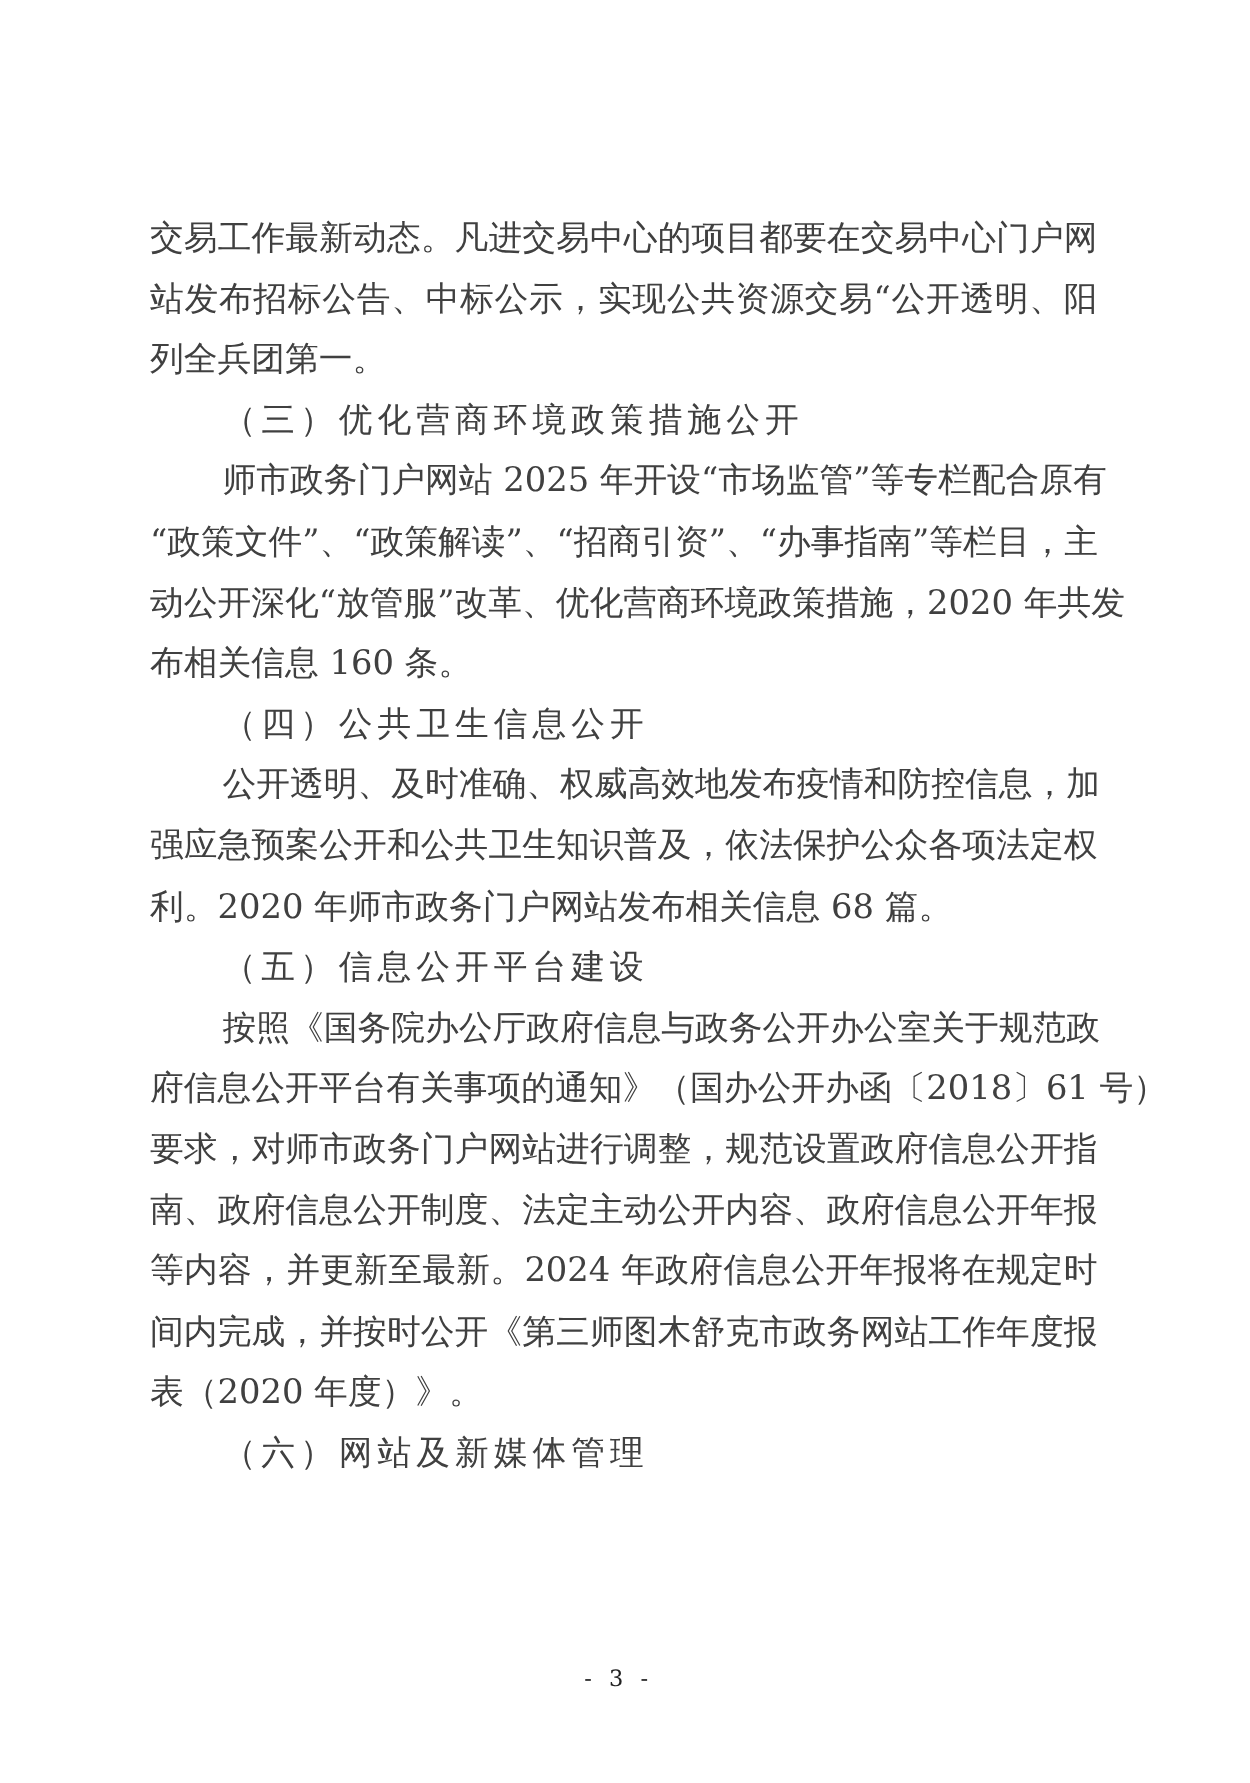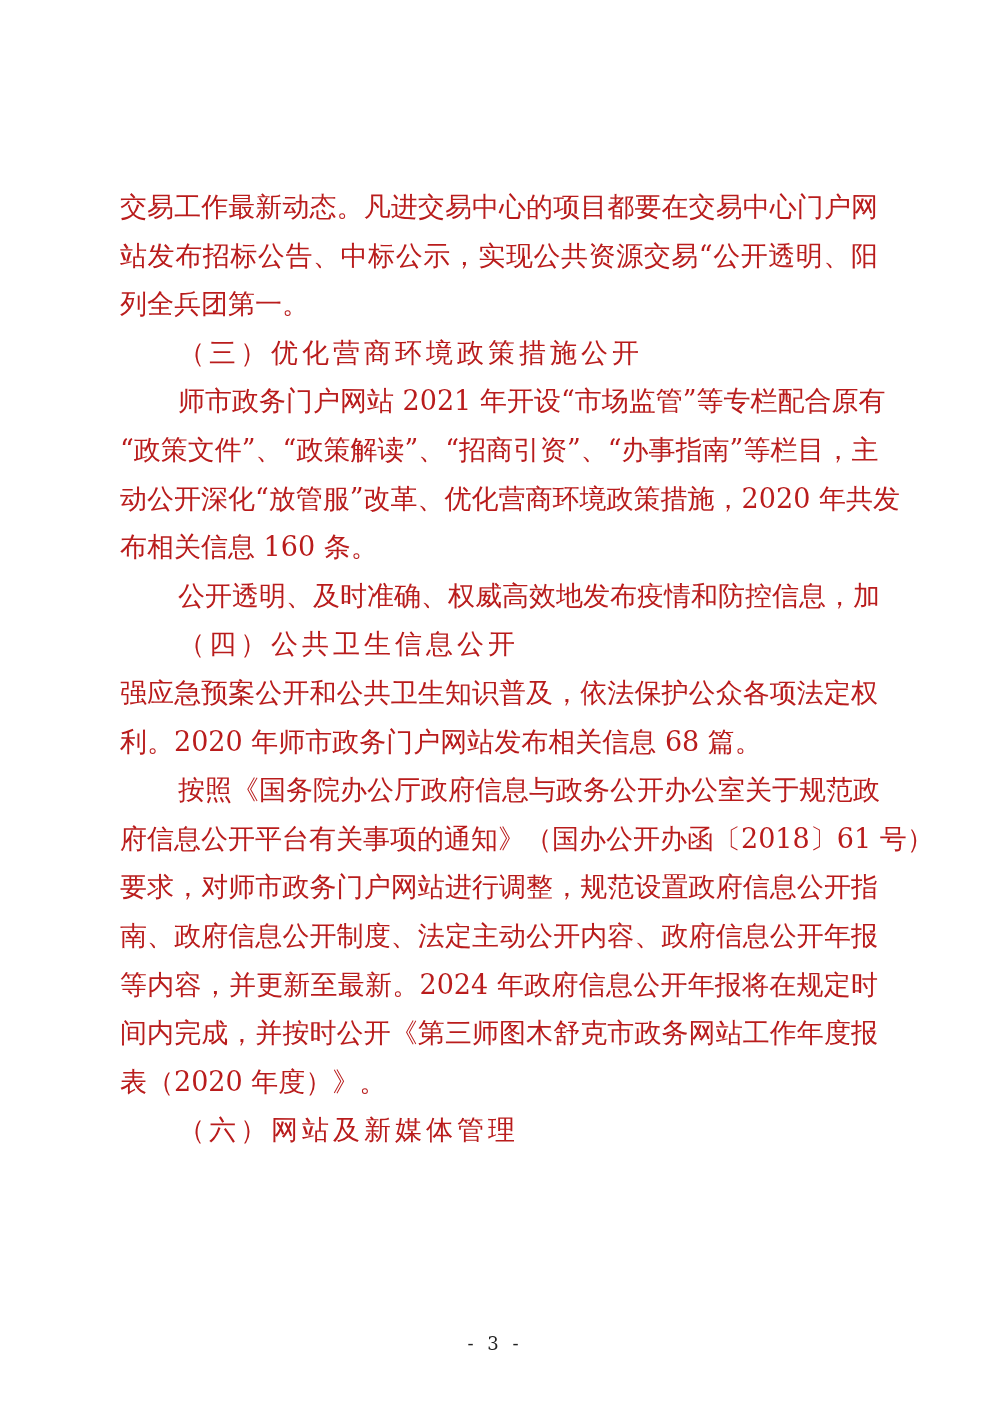--- a/index.html
+++ b/index.html
@@ -1,21 +1,21 @@
 <!DOCTYPE html>
 <html><head>
   <meta charset="utf-8">
   <style>
     html, body { margin: 0; padding: 0; background: #ffffff; }
     body { width: 1000px; height: 1426px; position: relative; overflow: hidden; }
     .page { position: absolute; left: 0; top: 0; width: 1000px; height: 1426px; background: #ffffff; }
     .content {
-      position: absolute; left: 120px; top: 183px; width: 758px;
+      position: absolute; left: 120px; top: 167px; width: 758px;
       font-family: "DejaVu Serif", "Liberation Serif", serif;
-      color: #b91c1c;
+      color: #404040;
     }
     .line {
       height: 48.6px; line-height: 48.6px;
       font-size: 27px; white-space: nowrap; overflow: visible;
       text-align: justify; text-align-last: justify;
     }
     .line.last { text-align-last: left; }
     .line.indent { padding-left: 58px; }
     .line.heading { padding-left: 58px; text-align-last: left; letter-spacing: 4px; }
     .footer {
@@ -29,31 +29,32 @@
 
 <div class="page">
   <div class="content">
 
     <div class="line">交易工作最新动态。凡进交易中心的项目都要在交易中心门户网</div>
     <div class="line">站发布招标公告、中标公示，实现公共资源交易“公开透明、阳</div>
     <div class="line last">列全兵团第一。</div>
 
     <div class="line heading">（三）优化营商环境政策措施公开</div>
 
-    <div class="line indent">师市政务门户网站 2021 年开设“市场监管”等专栏配合原有</div>
+    <div class="line indent">师市政务门户网站 2025 年开设“市场监管”等专栏配合原有</div>
     <div class="line">“政策文件”、“政策解读”、“招商引资”、“办事指南”等栏目，主</div>
     <div class="line">动公开深化“放管服”改革、优化营商环境政策措施，2020 年共发</div>
     <div class="line last">布相关信息 160 条。</div>
 
+    <div class="line heading">（四）公共卫生信息公开</div>
+
     <div class="line indent">公开透明、及时准确、权威高效地发布疫情和防控信息，加</div>
-
-    <div class="line heading">（四）公共卫生信息公开</div>
     <div class="line">强应急预案公开和公共卫生知识普及，依法保护公众各项法定权</div>
     <div class="line last">利。2020 年师市政务门户网站发布相关信息 68 篇。</div>
 
+    <div class="line heading">（五）信息公开平台建设</div>
 
     <div class="line indent">按照《国务院办公厅政府信息与政务公开办公室关于规范政</div>
     <div class="line">府信息公开平台有关事项的通知》（国办公开办函〔2018〕61 号）</div>
     <div class="line">要求，对师市政务门户网站进行调整，规范设置政府信息公开指</div>
     <div class="line">南、政府信息公开制度、法定主动公开内容、政府信息公开年报</div>
     <div class="line">等内容，并更新至最新。2024 年政府信息公开年报将在规定时</div>
     <div class="line">间内完成，并按时公开《第三师图木舒克市政务网站工作年度报</div>
     <div class="line last">表（2020 年度）》。</div>
 
     <div class="line heading">（六）网站及新媒体管理</div>

